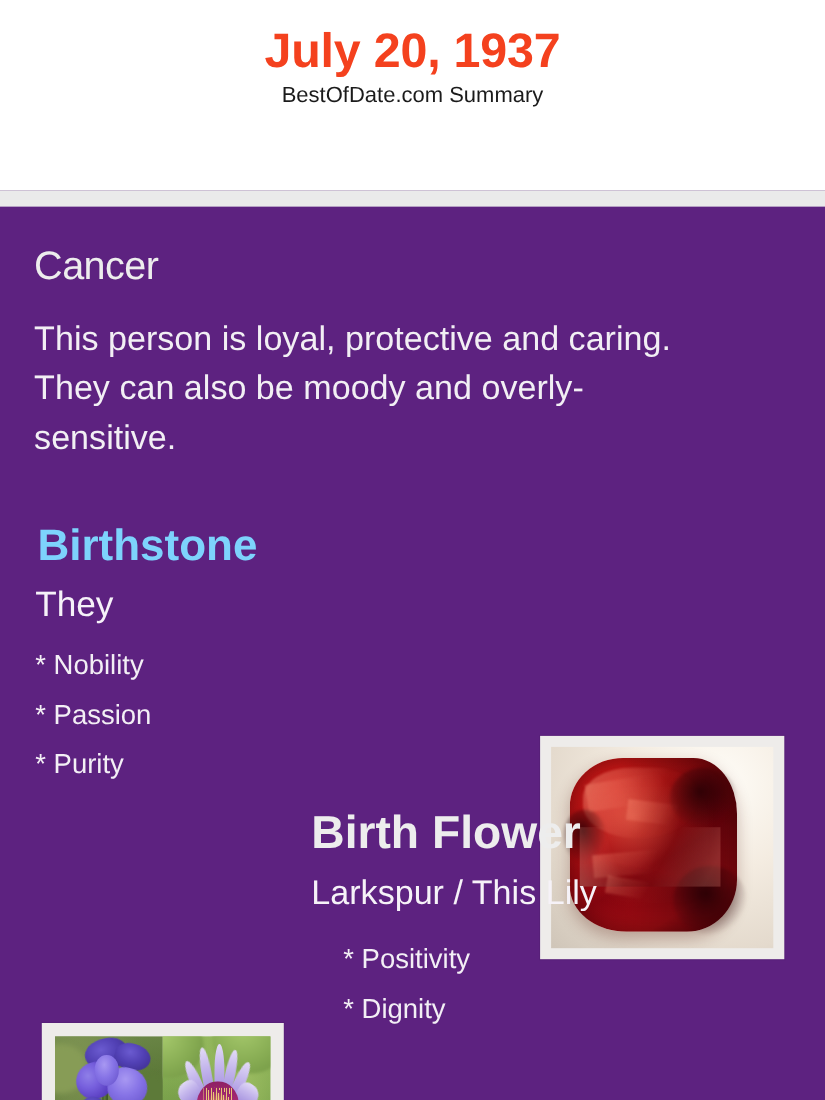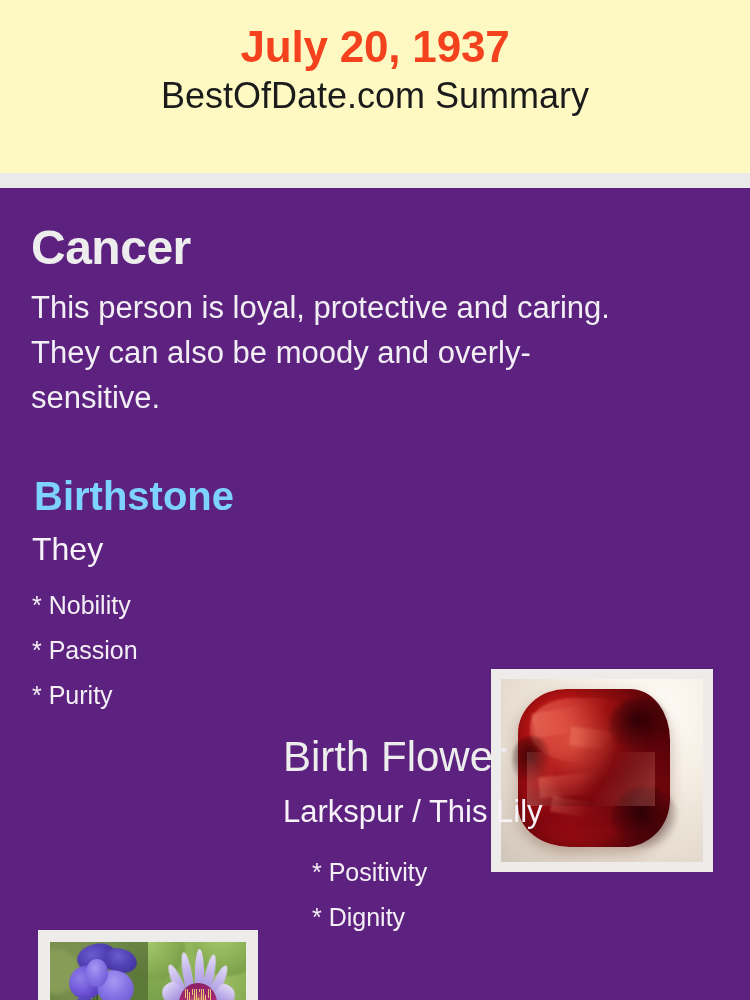--- a/index.html
+++ b/index.html
@@ -21,34 +21,34 @@
     height: 1000px;
     background: #5d2280;
   }
 
   
   .header {
     position: absolute;
     left: 0; top: 0;
     width: 750px;
     height: 173px;
-    background: #fef9c3;
+    background: #ffffff;
     text-align: center;
   }
   .header-date {
     margin-top: 24px;
     font-size: 44px;
     font-weight: bold;
     color: #f4411e;
     letter-spacing: -0.2px;
     line-height: 1.05;
   }
   .header-site {
     margin-top: 6px;
-    font-size: 36px;
+    font-size: 20px;
     font-weight: normal;
     color: #1b1b1b;
     line-height: 1.1;
   }
   .header-note {
     margin-top: 4px;
     font-size: 22px;
     color: #37474f;
     line-height: 1.1;
   }
@@ -65,22 +65,22 @@
     position: absolute;
     left: 0; top: 188px;
     width: 750px;
     height: 812px;
     background: #5d2280;
   }
 
   .sign-name {
     position: absolute;
     left: 31px; top: 36px;
-    font-size: 48px;
-    font-weight: bold;
+    font-size: 36px;
+    font-weight: normal;
     color: #ededed;
     line-height: 1;
     letter-spacing: -0.5px;
   }
 
   .sign-desc {
     position: absolute;
     left: 31px; top: 98px;
     width: 628px;
     font-size: 31px;
@@ -114,21 +114,21 @@
     color: #f3eff5;
     line-height: 1.8;
     white-space: nowrap;
   }
 
   
   .flower-title {
     position: absolute;
     left: 283px; top: 548px;
     font-size: 42px;
-    font-weight: normal;
+    font-weight: bold;
     color: #ededed;
     line-height: 1;
     white-space: nowrap;
   }
   .flower-name {
     position: absolute;
     left: 283px; top: 608px;
     font-size: 31px;
     color: #f6f2f8;
     line-height: 1;

